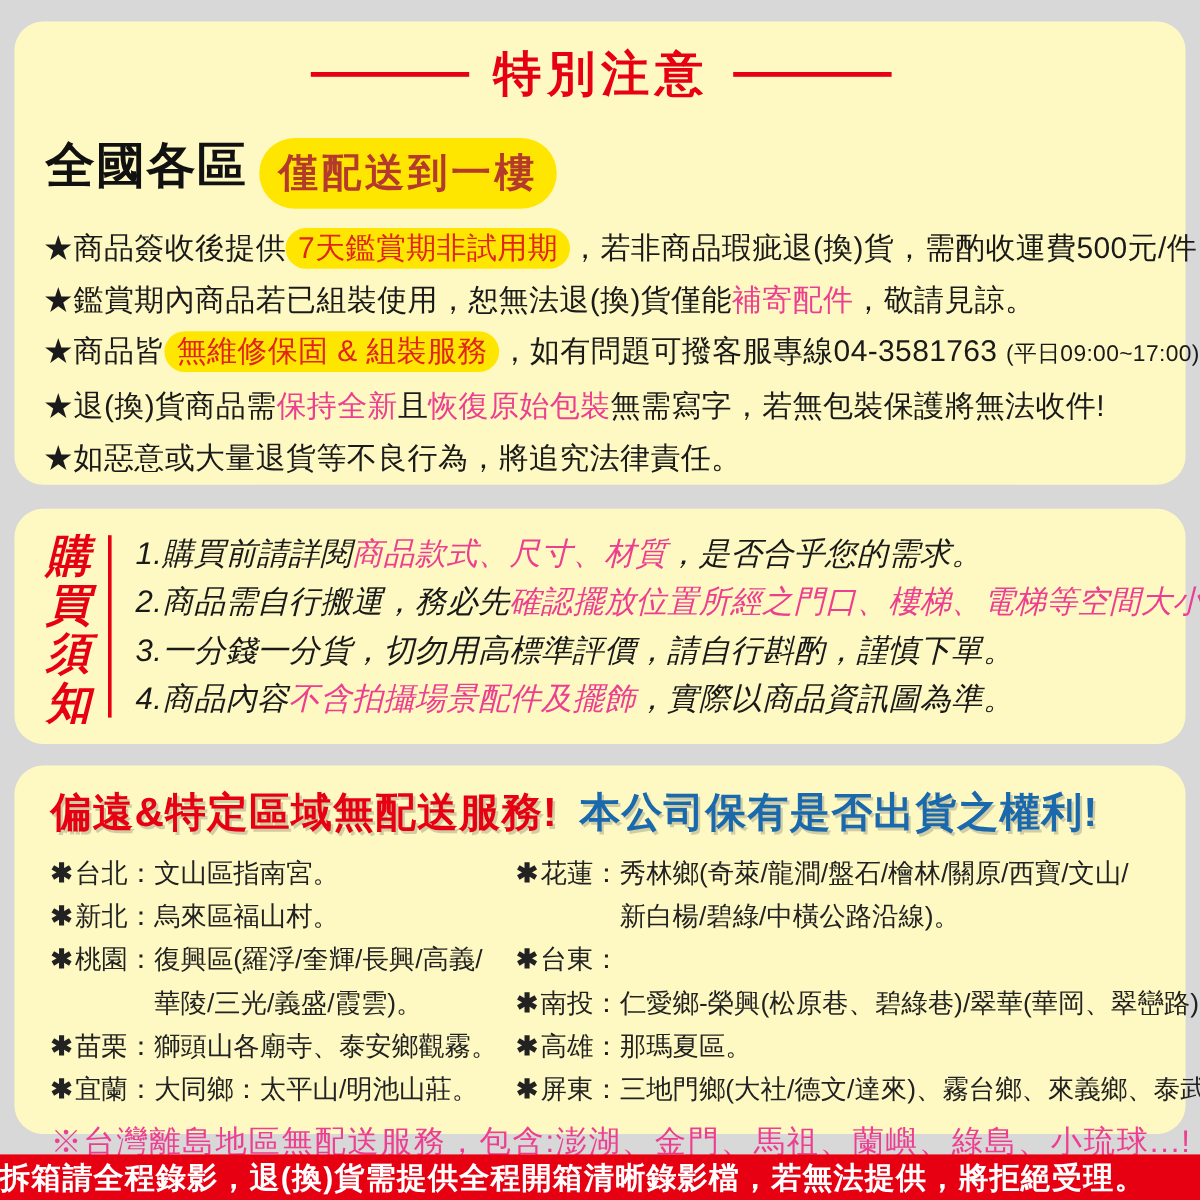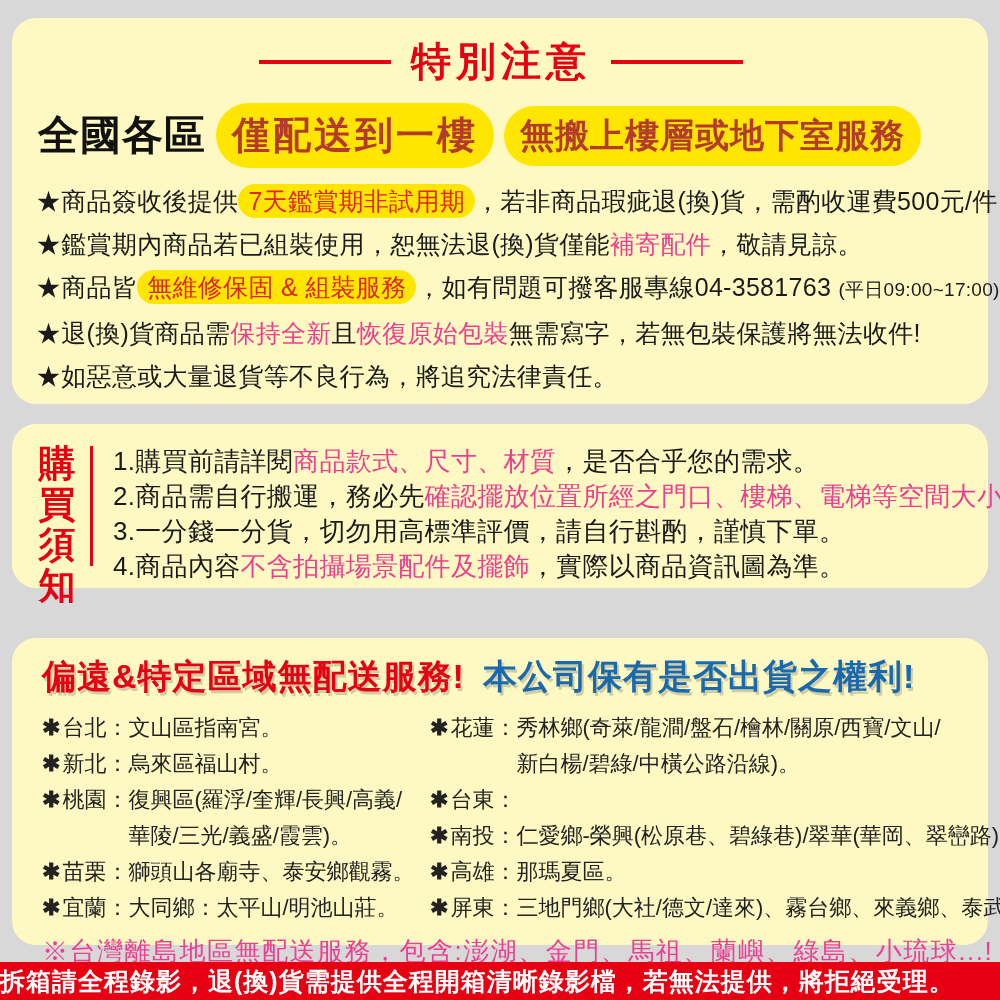--- a/index.html
+++ b/index.html
@@ -18,30 +18,30 @@
   #panel-notice { top:18px; height:386px; padding:10px 22px 10px 24px; }
   .title-row { display:flex; align-items:center; justify-content:center; gap:20px; margin-top:6px; }
   .title-line { width:132px; height:4px; background:#e60012; }
   .notice-title { color:#e60012; font-size:40px; font-weight:bold; letter-spacing:5px; white-space:nowrap; }
   .lead-row { display:flex; align-items:center; gap:10px; margin:14px 0 16px 2px; white-space:nowrap; }
   .lead-text { font-size:41px; font-weight:bold; color:#111; letter-spacing:1px; }
   .pill-big {
     background:#ffe600; color:#b43a2b; font-weight:bold;
     border-radius:42px; padding:7px 16px; white-space:nowrap;
   }
-  .pill-1 { font-size:38px; letter-spacing:3px; }
+  .pill-1 { font-size:33px; letter-spacing:3px;margin-top:12px; }
   .pill-2 { font-size:34px; letter-spacing:1px; }
   .bullets { display:flex; flex-direction:column; gap:9px; }
   .bullet { font-size:25px; line-height:34px; white-space:nowrap; letter-spacing:0.3px; }
   .hl-yellow { background:#ffe600; color:#e0251b; border-radius:17px; padding:3px 10px; }
   .pink { color:#ed3f90; }
   .small-note { font-size:19px; }
 
   
-  #panel-purchase { top:424px; height:164px; padding:18px 24px; display:flex; align-items:stretch; }
+  #panel-purchase { top:424px; height:196px; padding:18px 24px; display:flex; align-items:stretch;font-style:italic; }
   .side-title {
     color:#e60012; font-weight:bold; font-size:37px; line-height:1.1;
     width:42px; flex:none; word-break:break-all; text-align:center; margin-top:2px;
   }
   .divider-v { width:3px; background:#e60012; margin:4px 20px 4px 12px; flex:none; }
   .pn-items { display:flex; flex-direction:column; justify-content:space-between; padding:2px 0; }
   .pn-item { font-size:26px; white-space:nowrap; letter-spacing:0.3px; }
 
   
   #panel-regions { top:638px; height:307px; padding:10px 30px; }
@@ -71,21 +71,20 @@
 
   <div class="panel" id="panel-notice">
     <div class="title-row">
       <div class="title-line"></div>
       <div class="notice-title">特別注意</div>
       <div class="title-line"></div>
     </div>
     <div class="lead-row">
       <span class="lead-text">全國各區</span>
       <span class="pill-big pill-1">僅配送到一樓</span>
-      <span class="pill-big pill-2">無搬上樓層或地下室服務</span>
     </div>
     <div class="bullets">
       <div class="bullet">
         <span>★商品簽收後提供</span><span class="hl-yellow">7天鑑賞期非試用期</span><span>，若非商品瑕疵退(換)貨，需酌收運費500元/件。</span>
       </div>
       <div class="bullet">
         <span>★鑑賞期內商品若已組裝使用，恕無法退(換)貨僅能</span><span class="pink">補寄配件</span><span>，敬請見諒。</span>
       </div>
       <div class="bullet">
         <span>★商品皆</span><span class="hl-yellow">無維修保固 &amp; 組裝服務</span><span>，如有問題可撥客服專線04-3581763 </span><span class="small-note">(平日09:00~17:00)</span><span>。</span>

